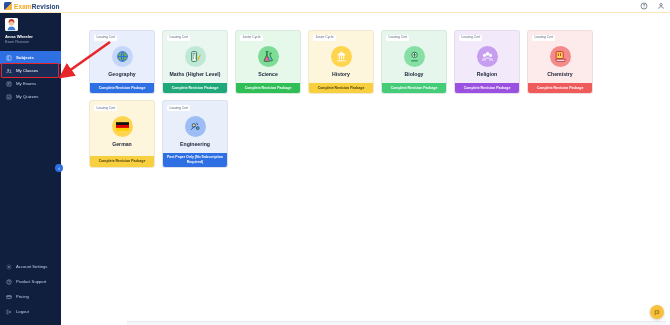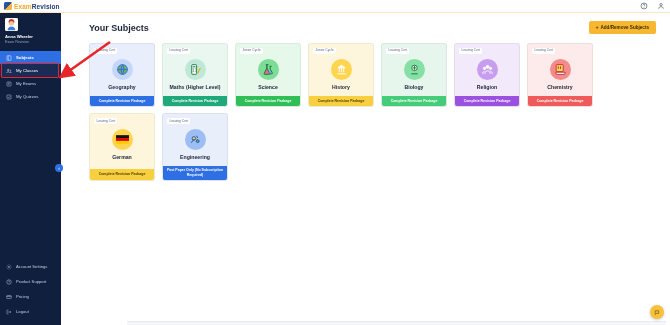--- a/index.html
+++ b/index.html
@@ -251,27 +251,20 @@
       </div>
     </div>
   </div>
 
   <div class="collapse-handle">
     <span>‹</span>
   </div>
 
   <div class="main">
     <div class="content">
-      <div class="page-head">
-        <div class="page-title">Your Subjects</div>
-        <button class="add-btn">
-          <span>+</span>
-          <span>Add/Remove Subjects</span>
-        </button>
-      </div>
 
       <div class="grid" id="cards-grid">
           <div class="card" style="background: rgb(232, 238, 252);">
             <div class="card-body">
               <div class="badge">Leaving Cert</div>
               <div class="card-icon" style="background: rgb(197, 214, 251);">
                 <svg viewBox="0 0 24 24" fill="none" stroke="#2f6fe4" stroke-width="1.8">
                   <circle cx="12" cy="12" r="9" fill="#6fae5f" stroke="#2f6fe4"></circle>
                   <path d="M3 12h18M12 3c3 3.5 3 14.5 0 18M12 3c-3 3.5-3 14.5 0 18" stroke="#2f6fe4"></path>
                 </svg>

